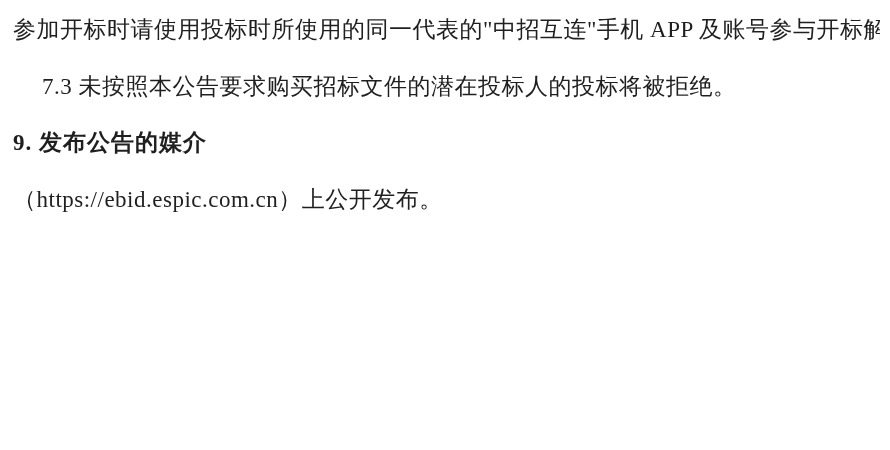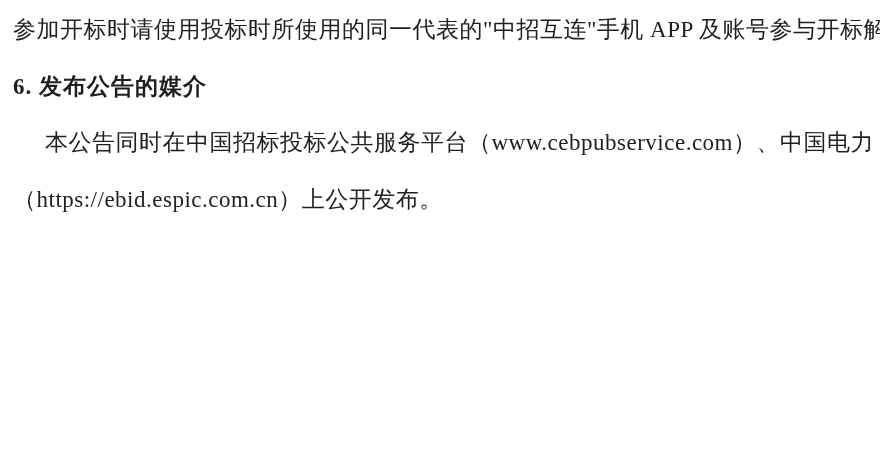--- a/index.html
+++ b/index.html
@@ -31,16 +31,16 @@
   }
   .line.indent  { padding-left: 29px; }
   .line.indent2 { padding-left: 32px; }
   .line.bold    { font-weight: bold; letter-spacing: 1px; }
 </style>
 </head>
 <body>
 
 <div class="page">
   <div class="line">参加开标时请使用投标时所使用的同一代表的"中招互连"手机 APP 及账号参与开标解密</div>
-  <div class="line bold">6. 发布公告的媒介</div>
-  <div class="line indent2">本公告同时在中国招标投标公共服务平台（www.cebpubservice.com）、中国电力</div>
+  <div class="line indent">7.3 未按照本公告要求购买招标文件的潜在投标人的投标将被拒绝。</div>
+  <div class="line bold">9. 发布公告的媒介</div>
   <div class="line">（https://ebid.espic.com.cn）上公开发布。</div>
 </div>
 
 </body></html>

